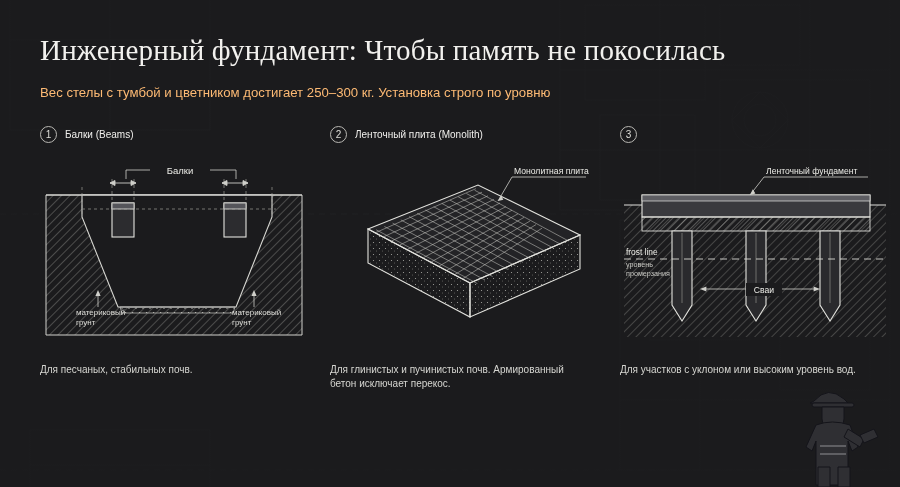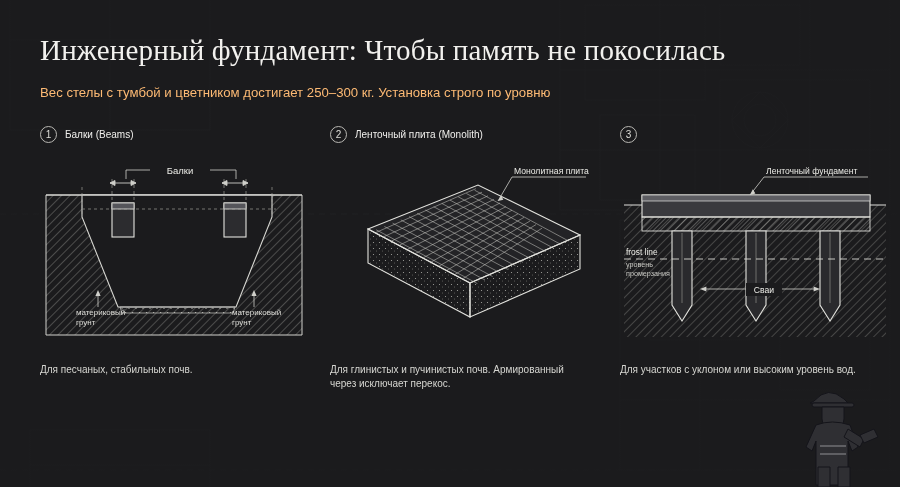--- a/index.html
+++ b/index.html
@@ -292,21 +292,21 @@
 
           <text x="184" y="17" font-family="Liberation Sans, sans-serif" font-size="8.6" fill="#ececE7">Монолитная плита</text>
           <g stroke="#cfcfca" stroke-width="0.8" fill="none">
             <line x1="182" y1="20" x2="256" y2="20"></line>
             <line x1="182" y1="20" x2="168" y2="44"></line>
             <path d="M168 44 l5.4 -1.2 l-2.4 -4.6 Z" fill="#cfcfca" stroke="none"></path>
           </g>
         </svg>
       </div>
 
-      <div class="caption">Для глинистых и пучинистых почв. Армированный через исключает перекос.</div>
+      <div class="caption">Для глинистых и пучинистых почв. Армированный бетон исключает перекос.</div>
     </div>
 
     <div class="col">
       <div class="col-head">
         <div class="num-badge">3</div>
       </div>
 
       <div class="figure">
         <svg width="276" height="192" viewBox="0 0 276 192">
           <defs>

